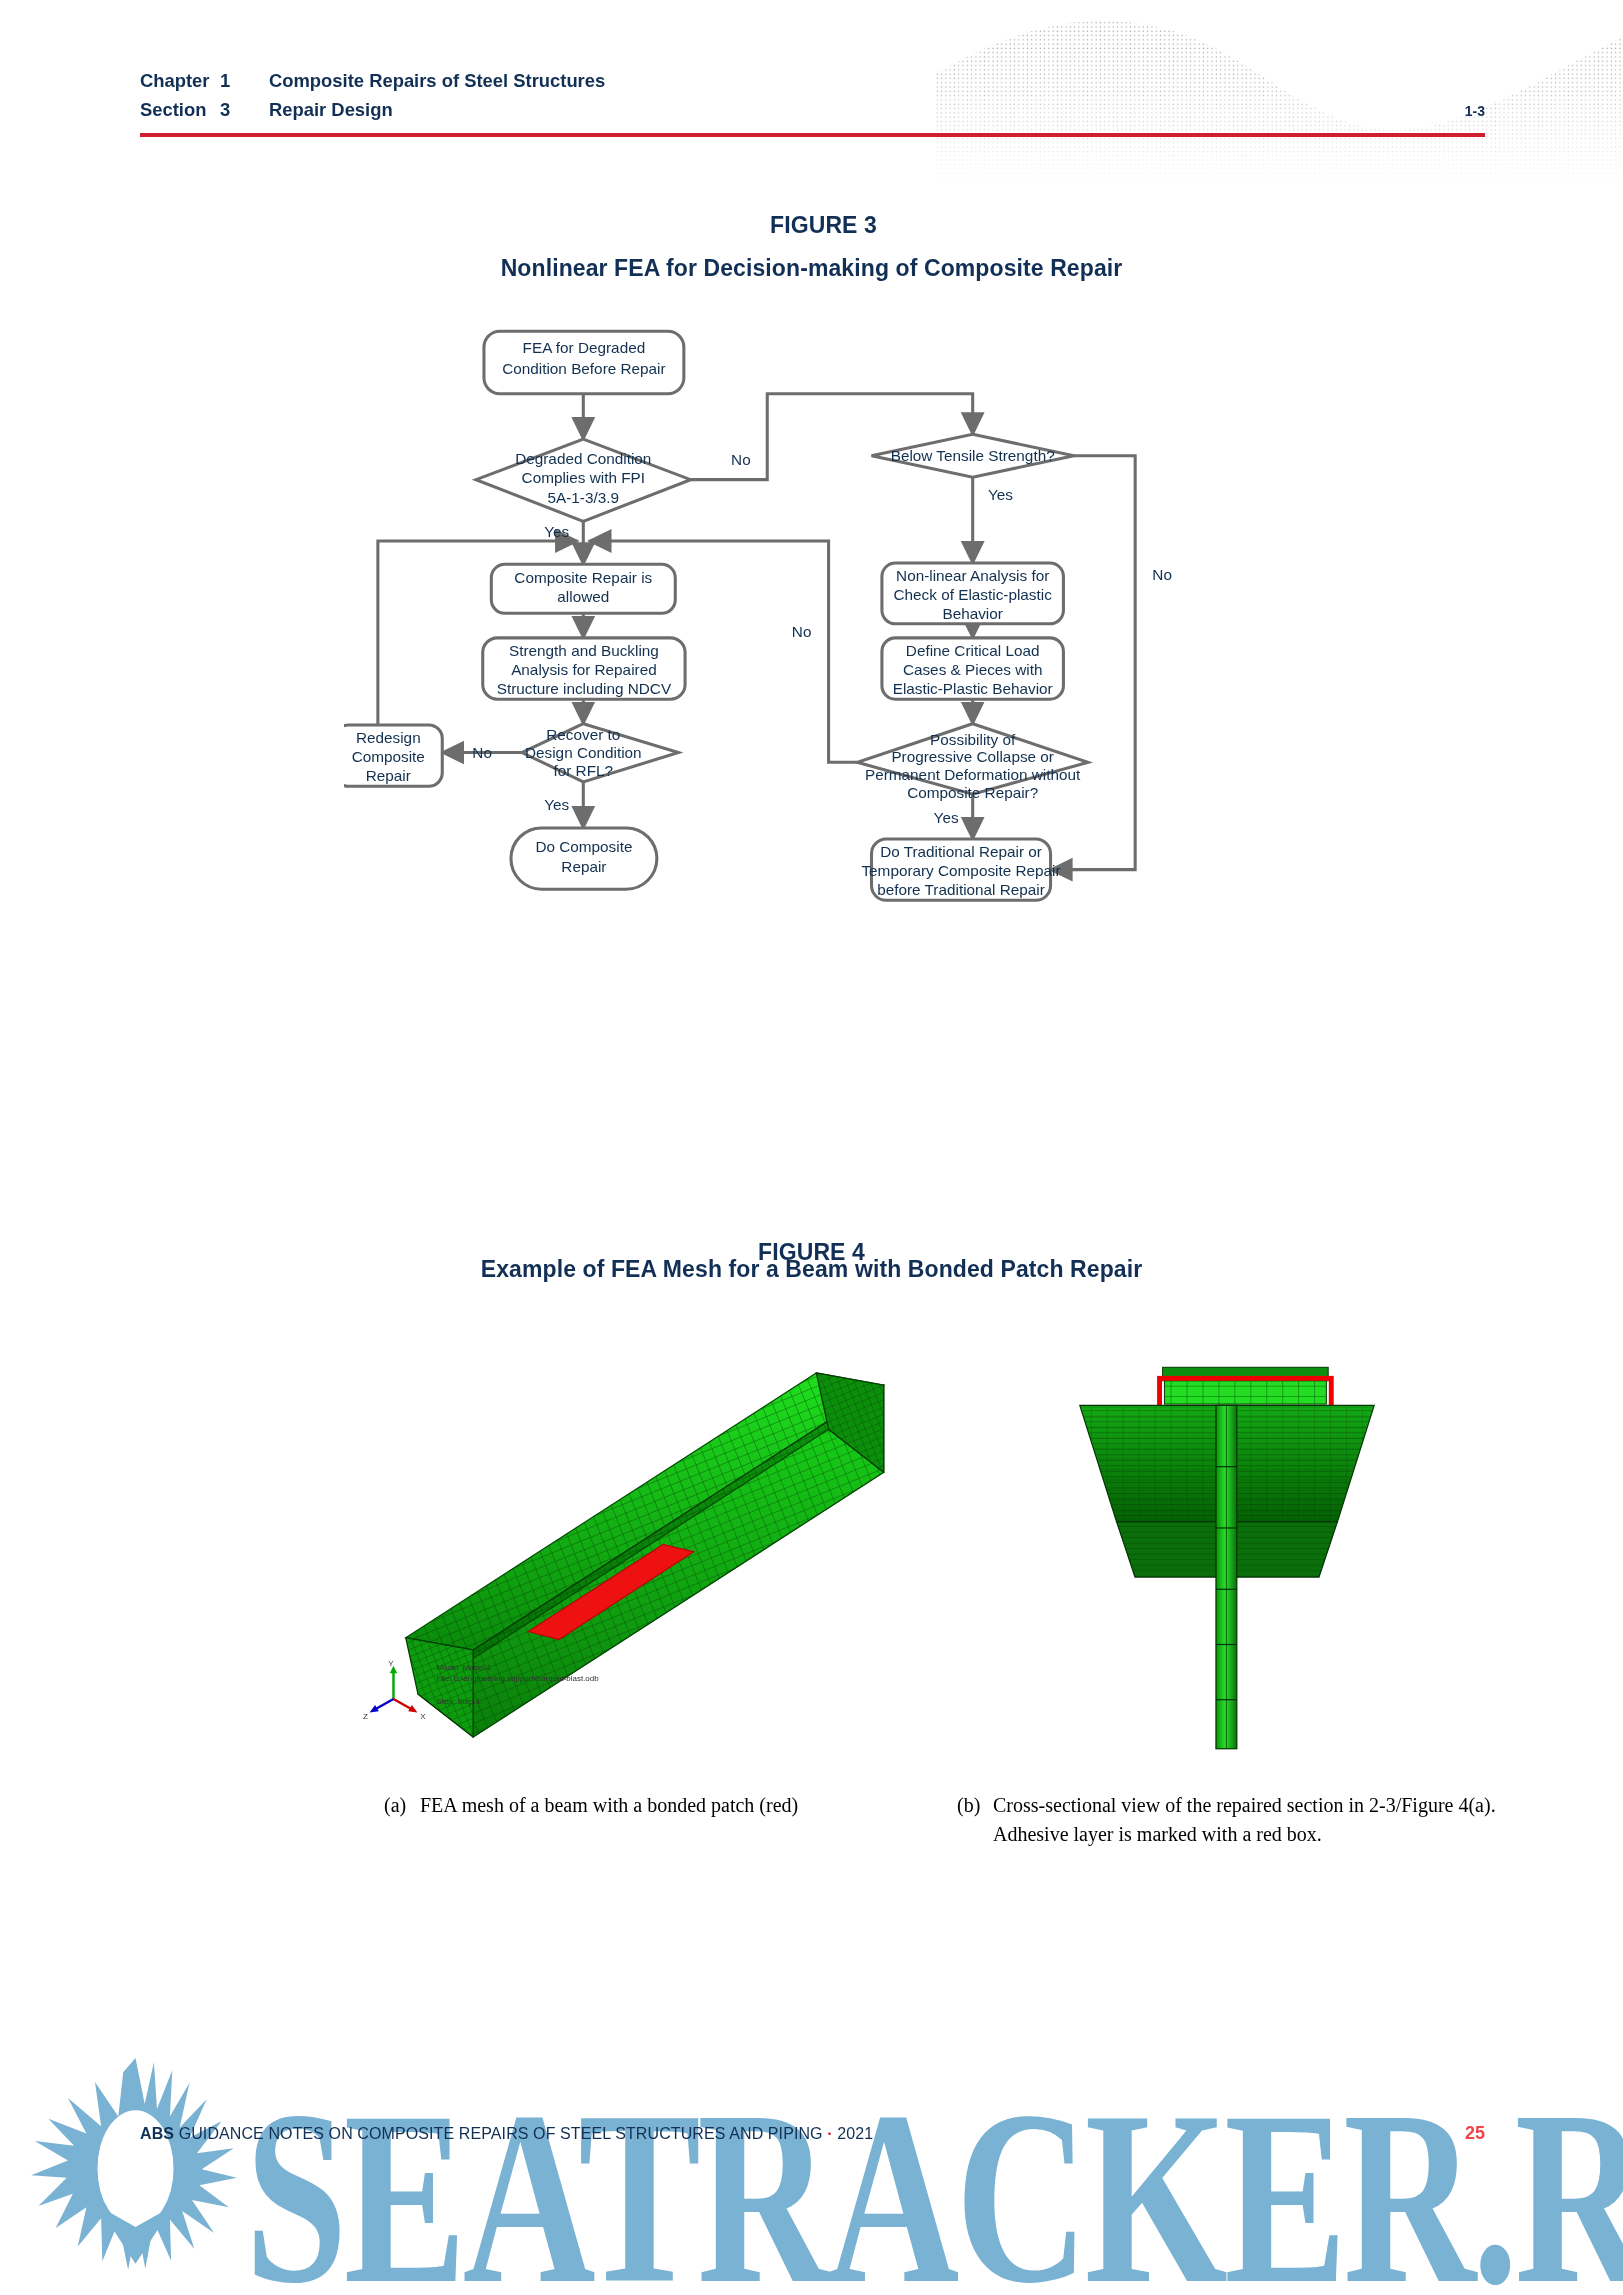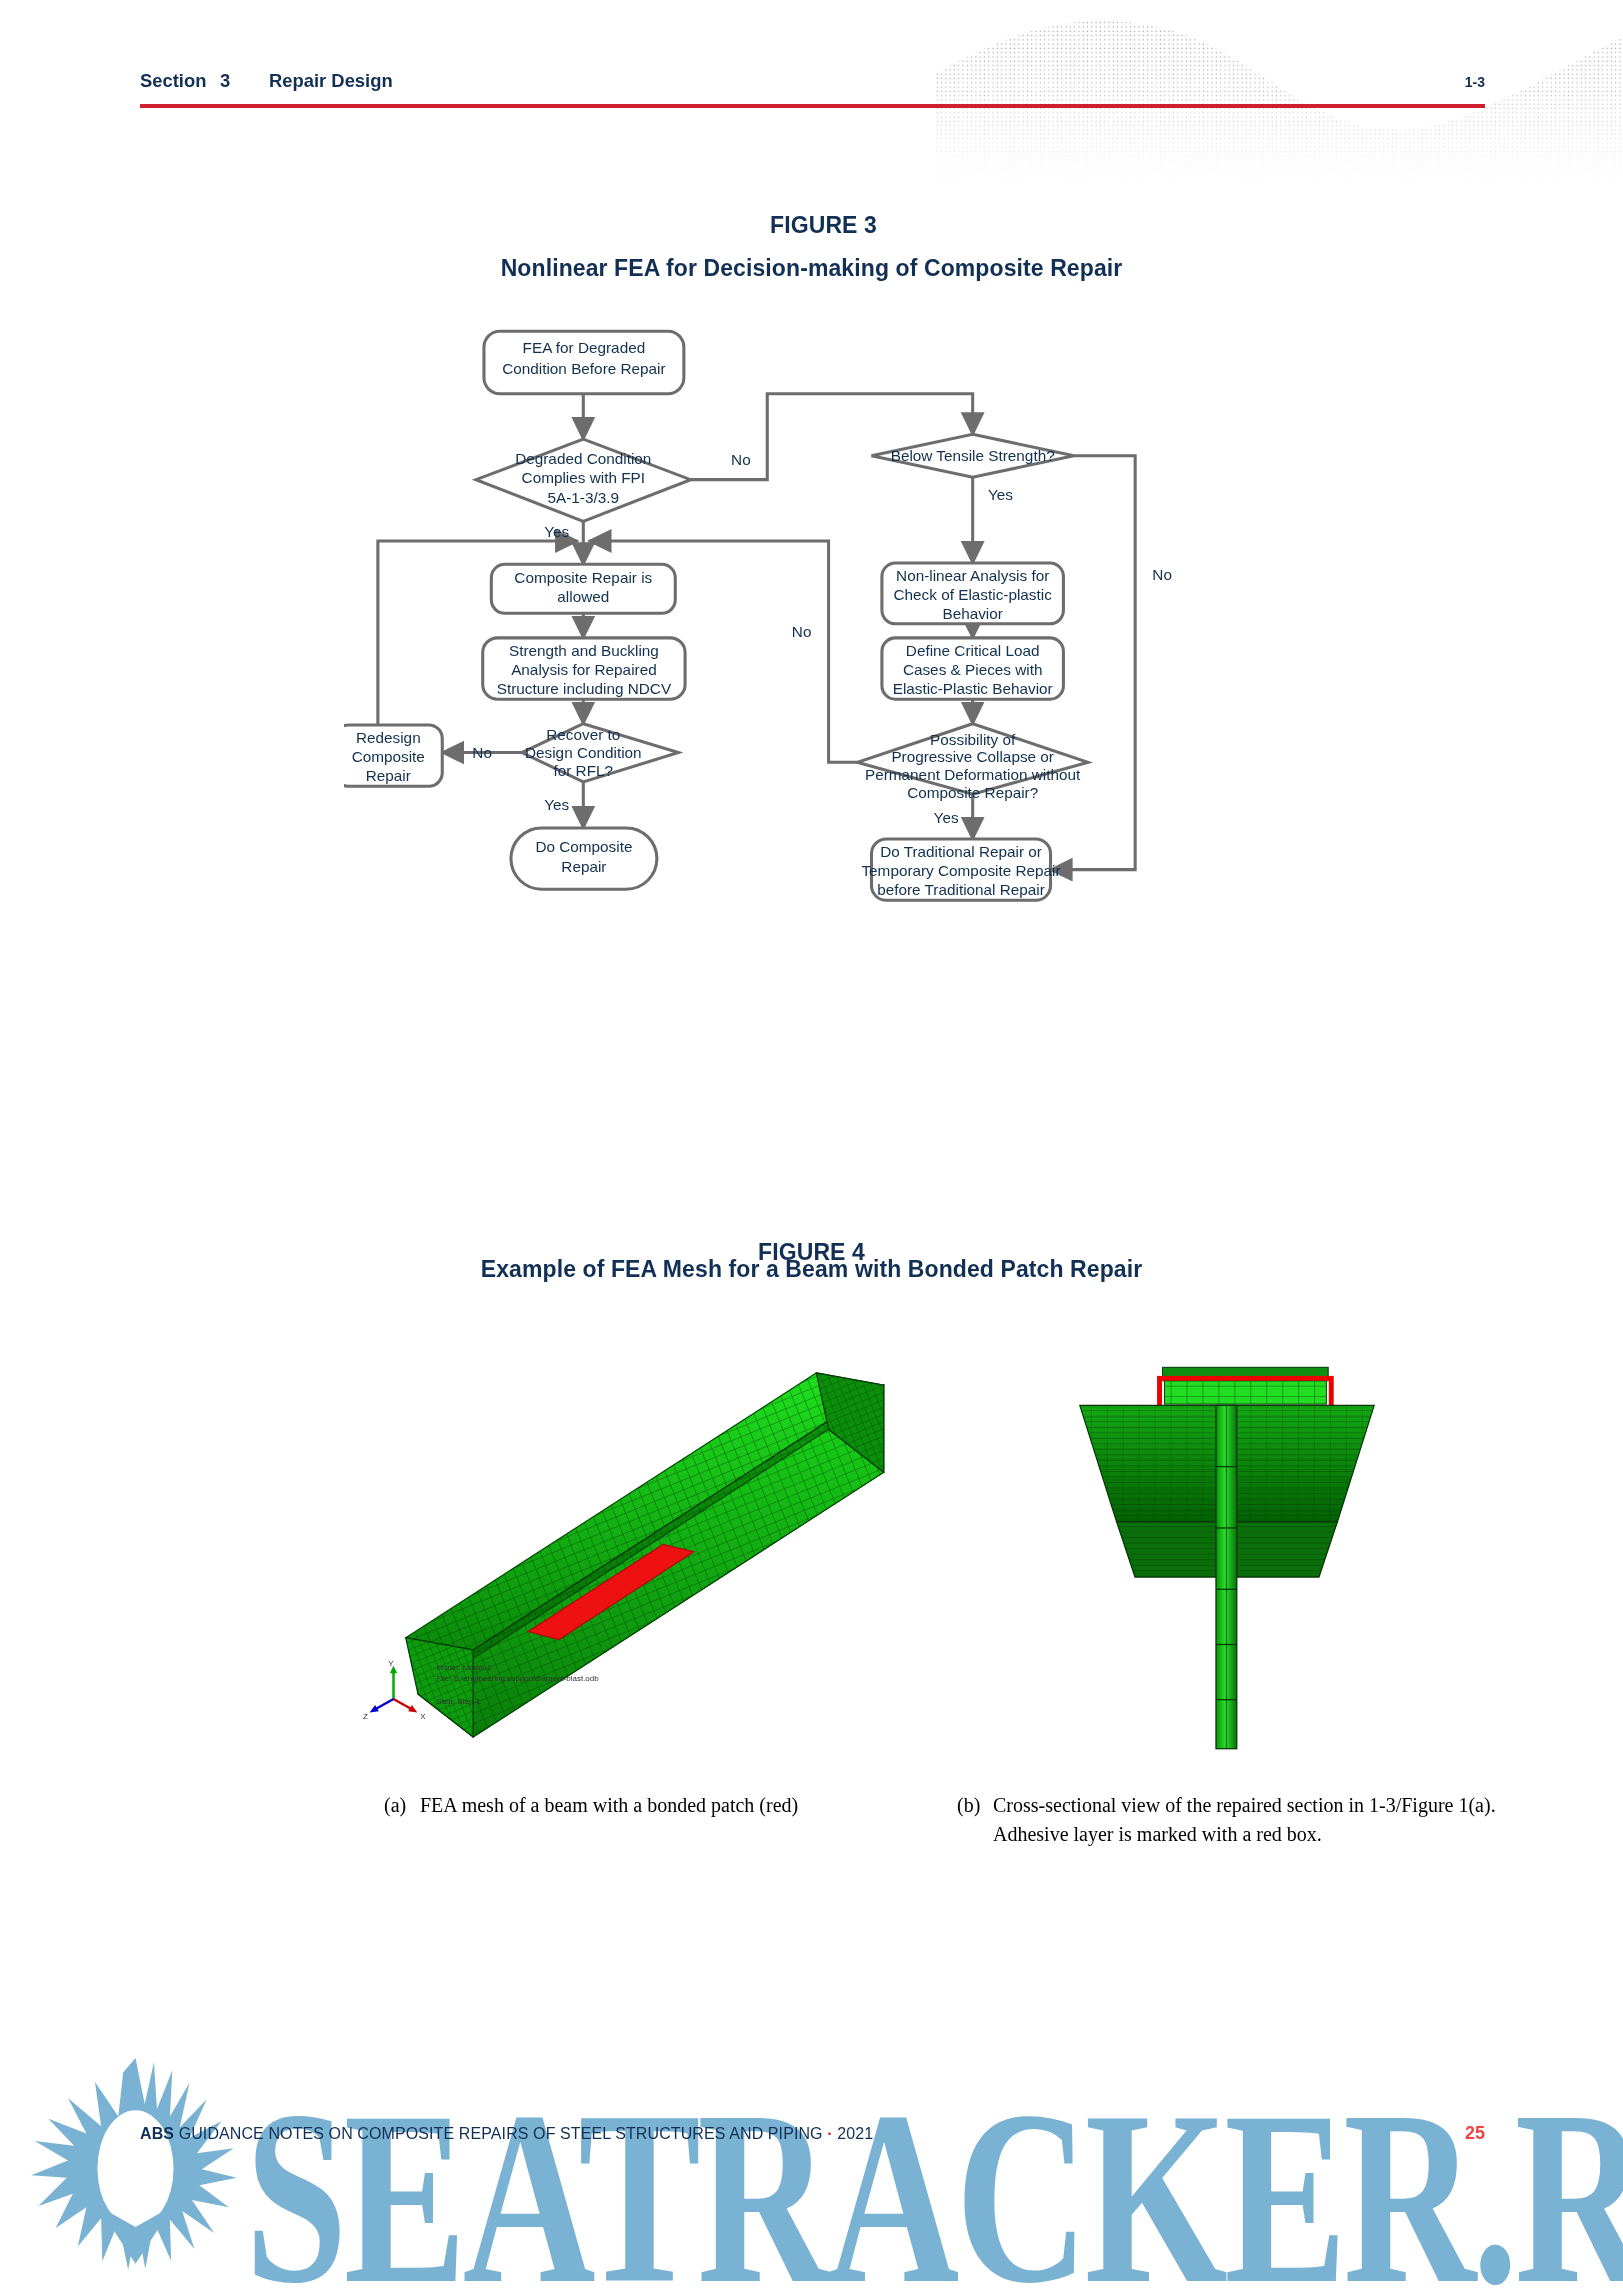--- a/index.html
+++ b/index.html
@@ -108,20 +108,25 @@
     </mask>
   </defs>
   <g mask="url(#wavemask)">
     <rect x="0" y="0" width="1120" height="300" fill="url(#dots)"></rect>
     <rect x="0" y="0" width="1120" height="300" fill="url(#fade)"></rect>
   </g>
 </svg>
 
 <div class="page-header">
   <div class="hdr-row">
+    <span class="hdr-c1">Chapter</span>
+    <span class="hdr-c2">1</span>
+    <span class="hdr-c3">Composite Repairs of Steel Structures</span>
+  </div>
+  <div class="hdr-row">
     <span class="hdr-c1">Section</span>
     <span class="hdr-c2">3</span>
     <span class="hdr-c3">Repair Design</span>
     <span class="hdr-pg">1-3</span>
   </div>
   <div class="hdr-rule"></div>
 </div>
 
 <div class="fig-title fig-num" style="top:212px;padding-left:24px;">FIGURE 3</div>
 <div class="fig-title fig-sub" style="top:255px;">Nonlinear FEA for Decision-making of Composite Repair</div>
@@ -359,21 +364,21 @@
       </g>
     </g>
   </svg>
 </div>
 
 <div class="captions">
   <div class="cap cap-a">
     <span class="cap-idx">(a)</span><span class="cap-body">FEA mesh of a beam with a bonded patch (red)</span>
   </div>
   <div class="cap cap-b">
-    <span class="cap-idx">(b)</span><span class="cap-body">Cross-sectional view of the repaired section in 1-3/Figure 1(a). Adhesive layer is marked with a red box.</span>
+    <span class="cap-idx">(b)</span><span class="cap-body">Cross-sectional view of the repaired section in 2-3/Figure 4(a). Adhesive layer is marked with a red box.</span>
   </div>
 </div>
 
 <div class="watermark">
   <svg class="wm-sun" viewBox="0 0 360 360">
     <g fill="#79b2d2">
       <path d="M180 5 L195 80 L210 12 L215 88 L240 25 L236 100 L268 45 L252 118 L296 72 L268 135 L320 108 L280 160 L340 152 L288 186 L345 200 L284 212 L332 248 L272 236 L308 290 L256 254 L276 316 L236 268 L238 335 L210 272 L196 348 L182 275 L168 350 L152 272 L126 336 L124 266 L86 312 L100 248 L50 282 L78 226 L22 246 L68 200 L10 196 L70 172 L16 140 L80 148 L38 104 L100 128 L70 70 L124 116 L114 44 L152 100 L160 28 Z"></path>
       <ellipse cx="180" cy="185" rx="62" ry="95" fill="#ffffff"></ellipse>
       <path d="M118 245 L180 280 L242 245 L180 340 Z" fill="#79b2d2"></path>
     </g>

